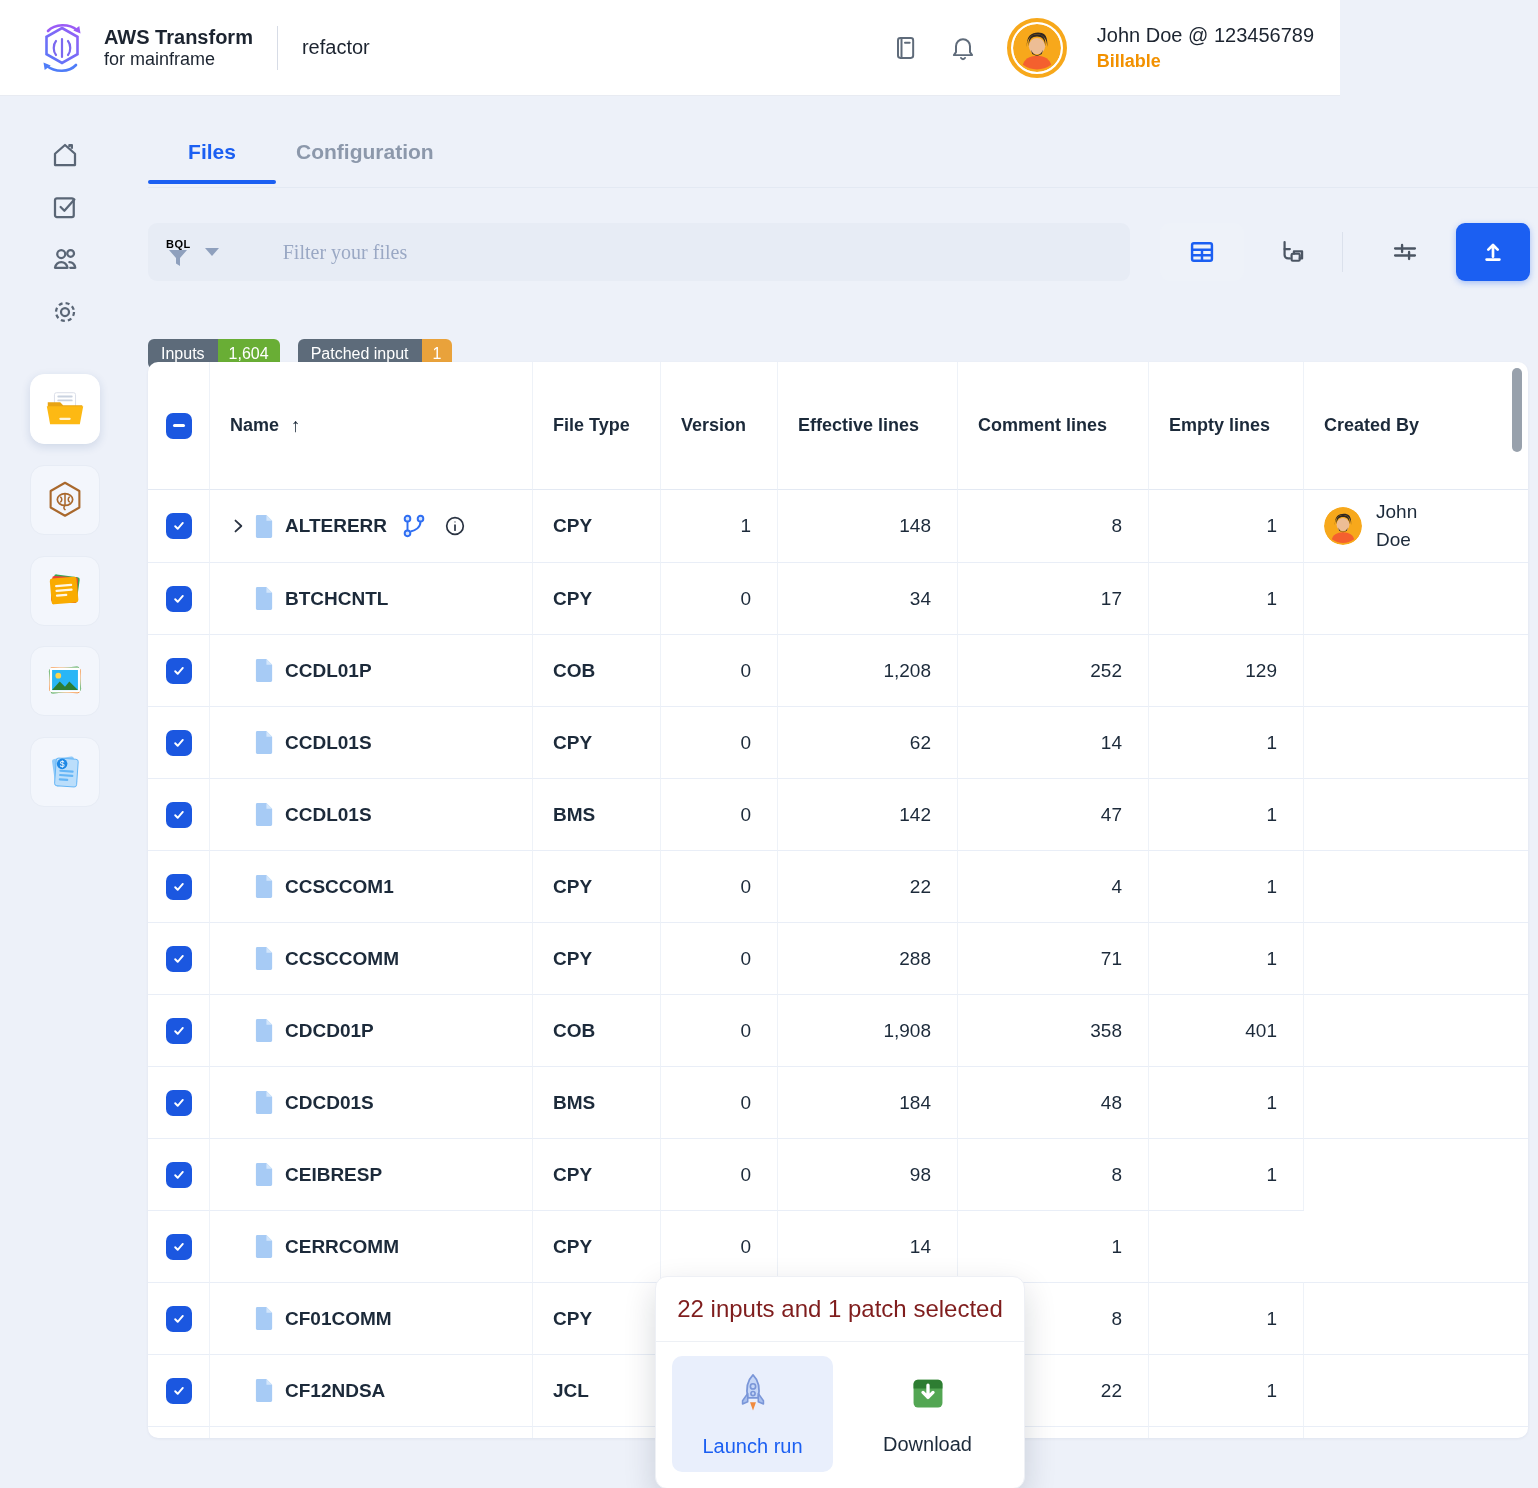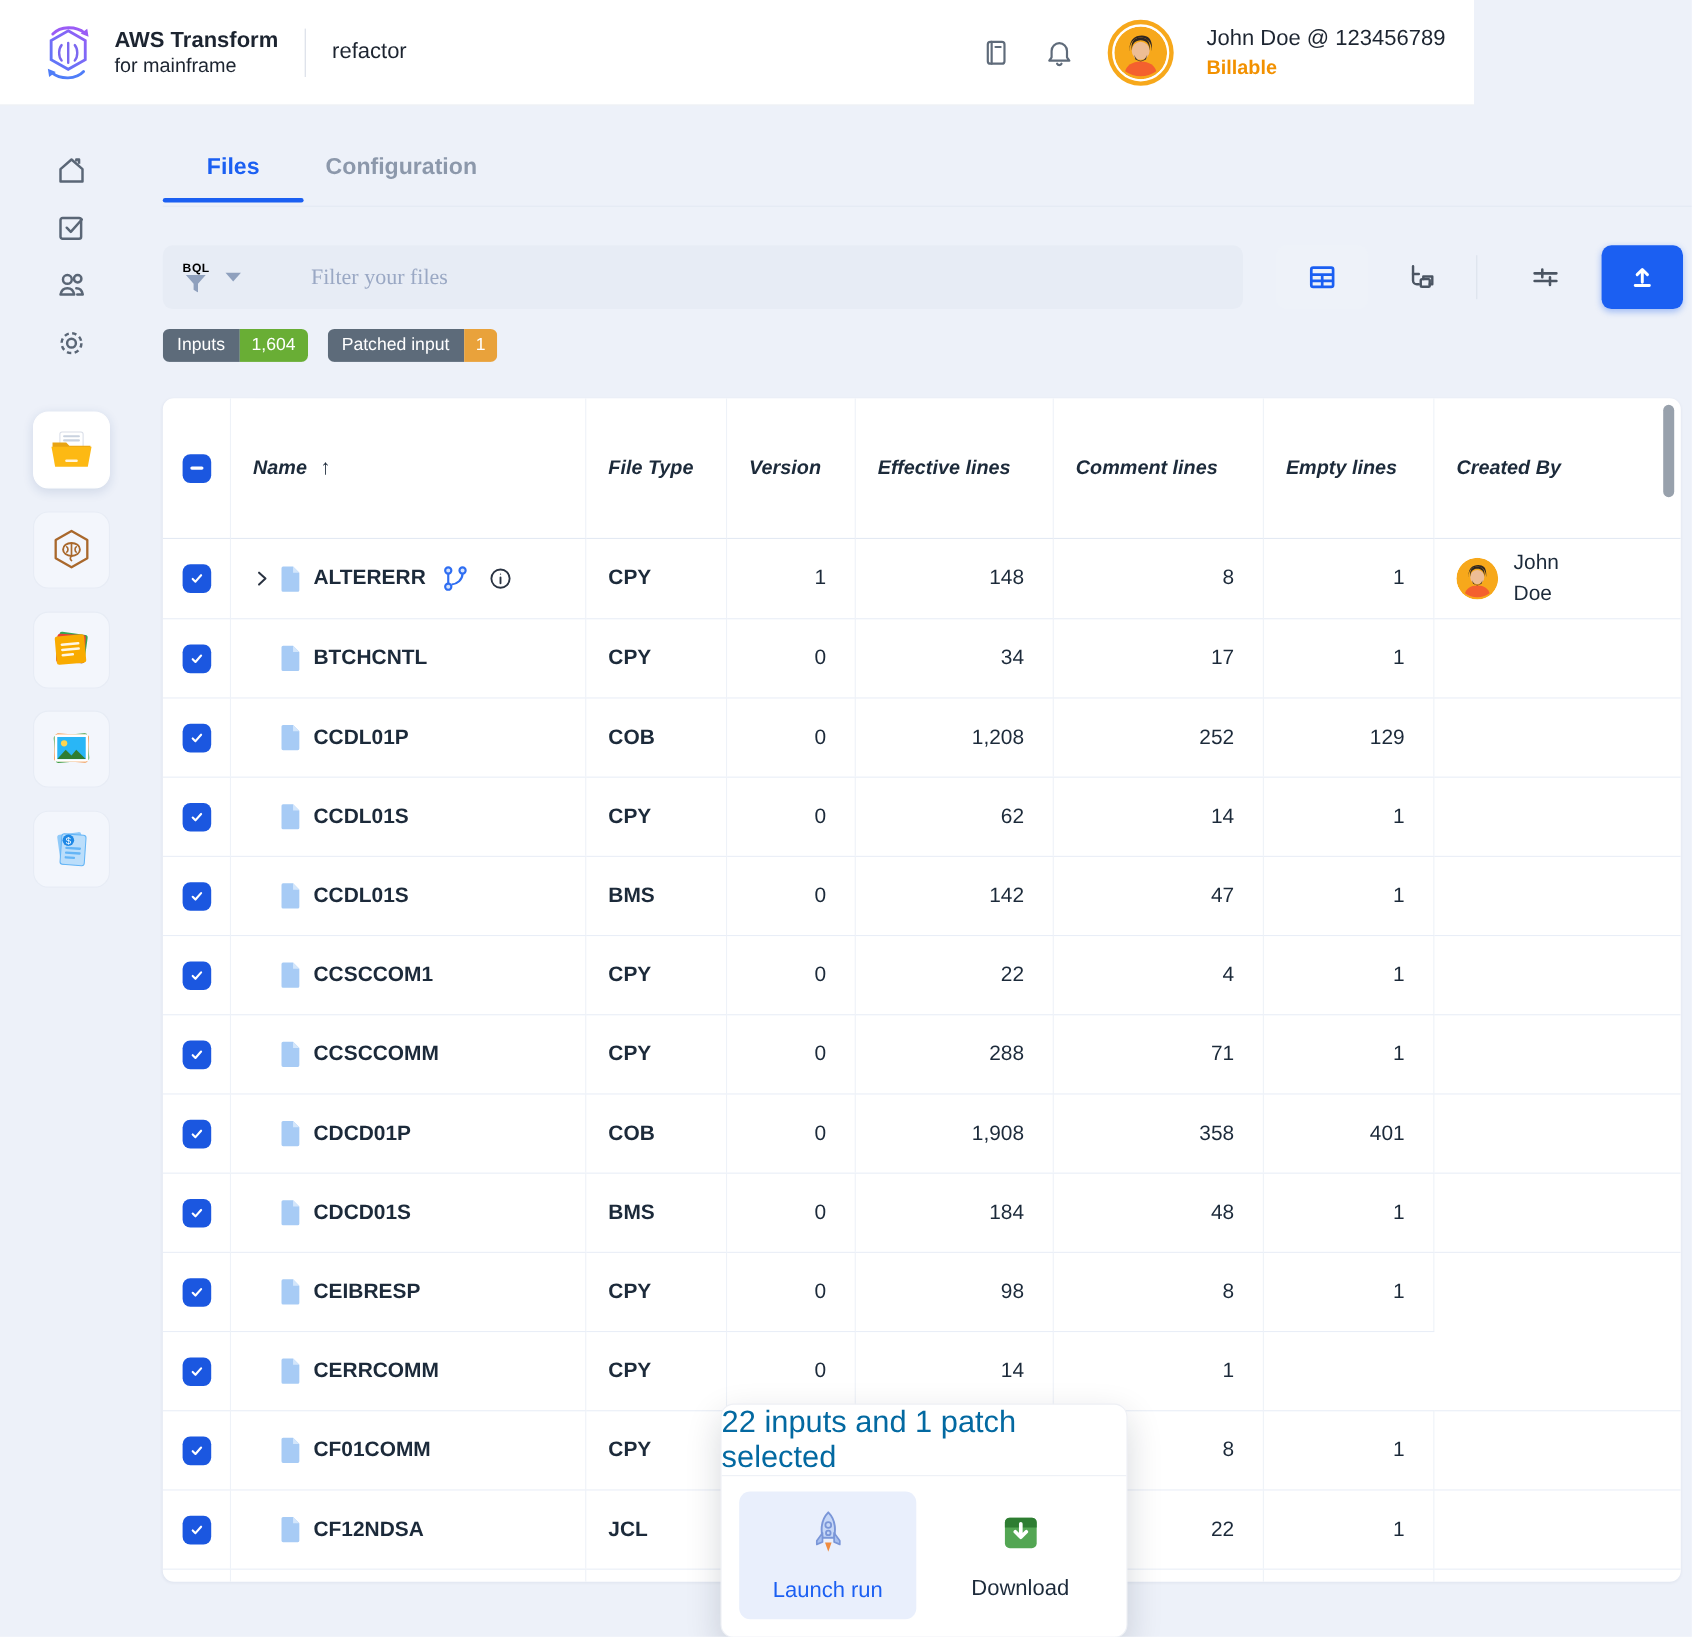--- a/index.html
+++ b/index.html
@@ -41,29 +41,29 @@
   .filter-input{flex:1;border:none;outline:none;background:transparent;font-size:20px;color:#33415c;font-family:Liberation Serif, serif;margin-left:48px;}
   .filter-input::placeholder{color:#9aa8c4;}
   .toolbar-btn{position:absolute;top:223px;height:58px;display:flex;align-items:center;justify-content:center;border-radius:9px;cursor:pointer;}
   .tb-grid{left:1160px;width:84px;background:#eef2f9;}
   .tb-tree{left:1262px;width:58px;}
   .tb-divider{position:absolute;left:1342px;top:232px;width:1px;height:40px;background:#dbe1ec;}
   .tb-sliders{left:1376px;width:58px;}
   .tb-upload{left:1456px;width:74px;background:#1b5ff2;box-shadow:0 2px 6px rgba(27,95,242,.35);}
   
   .badges{position:absolute;left:148px;top:299px;display:flex;gap:18px;}
-  .badge{display:inline-flex;border-radius:6px;overflow:hidden;font-size:16px;cursor:pointer;}
+  .badge{display:inline-flex;border-radius:6px;overflow:hidden;font-size:16px;cursor:pointer;margin-top:40px;}
   .badge-label{background:#5d6b7a;color:#fff;padding:6px 13px;}
   .badge-count{padding:6px 11px;color:#fff;font-weight:500;}
   .badge-count.green{background:#69ae35;}
   .badge-count.orange{background:#e9a23b;}
   
   .card{position:absolute;left:148px;top:362px;width:1380px;height:1076px;background:#fff;border-radius:10px;box-shadow:0 1px 3px rgba(20,40,80,.06);overflow:hidden;}
   .grid-row{display:grid;grid-template-columns:62px 323px 128px 117px 180px 191px 155px 1fr;}
-  .thead{height:128px;font-style:italic;}
+  .thead{height:128px;}
   .thead .cell{font-size:18px;font-weight:700;color:#1c2a3a;border-bottom:1px solid #e3e9f3;}
   .cell{display:flex;align-items:center;box-sizing:border-box;border-right:1px solid #eef2f8;padding:0 20px;overflow:hidden;}
   .cell:last-child{border-right:none;}
   .cell.num{justify-content:flex-end;padding-right:26px;font-weight:500;}
   .trow{height:72px;}
   .trow .cell{border-top:1px solid #e9eef7;font-size:19px;}
   .trow:first-child .cell{border-top:none;}
   .trow.partial{height:40px;}
   .cell.cb{justify-content:center;padding:0;}
   .cbx{width:26px;height:26px;border-radius:7px;background:#1b57e0;display:flex;align-items:center;justify-content:center;cursor:pointer;flex:0 0 auto;}
@@ -75,21 +75,21 @@
   .ficon{width:21px;height:25px;flex:0 0 auto;}
   .rowicon{flex:0 0 auto;cursor:pointer;}
   .type-cell{font-weight:600;}
   .createdby{display:flex;align-items:center;gap:14px;}
   .createdby svg{width:38px;height:38px;border-radius:50%;flex:0 0 auto;}
   .createdby .cb-name{font-size:19px;width:58px;line-height:1.45;}
   .sort-arrow{margin-left:12px;font-weight:400;font-size:19px;}
   .scroll-thumb{position:absolute;right:6px;top:6px;width:10px;height:84px;border-radius:5px;background:#98a1ac;cursor:pointer;}
   
   .popup{position:absolute;left:655px;top:1276px;width:368px;background:#fff;border-radius:12px;border:1px solid #eef0f5;box-shadow:0 12px 32px rgba(15,23,42,.16);}
-  .popup-head{height:64px;display:flex;align-items:center;justify-content:center;font-size:28px;font-weight:500;color:#0369a1;border-bottom:1px solid #edf0f5;}
+  .popup-head{height:64px;display:flex;align-items:center;justify-content:center;font-size:24px;font-weight:500;color:#7f1d1d;border-bottom:1px solid #edf0f5;}
   .popup-body{display:flex;gap:14px;padding:14px 16px 16px;}
   .popup-btn{width:172px;height:116px;border-radius:10px;display:flex;flex-direction:column;align-items:center;justify-content:center;gap:20px;font-size:20px;cursor:pointer;box-sizing:border-box;}
   .popup-btn.launch{background:#e9effc;color:#1b5ff2;}
   .popup-btn.download{background:transparent;color:#1c2a3a;}
 </style>
 </head>
 <body>
 
 <div class="topbar">
   <div class="topbar-left">

